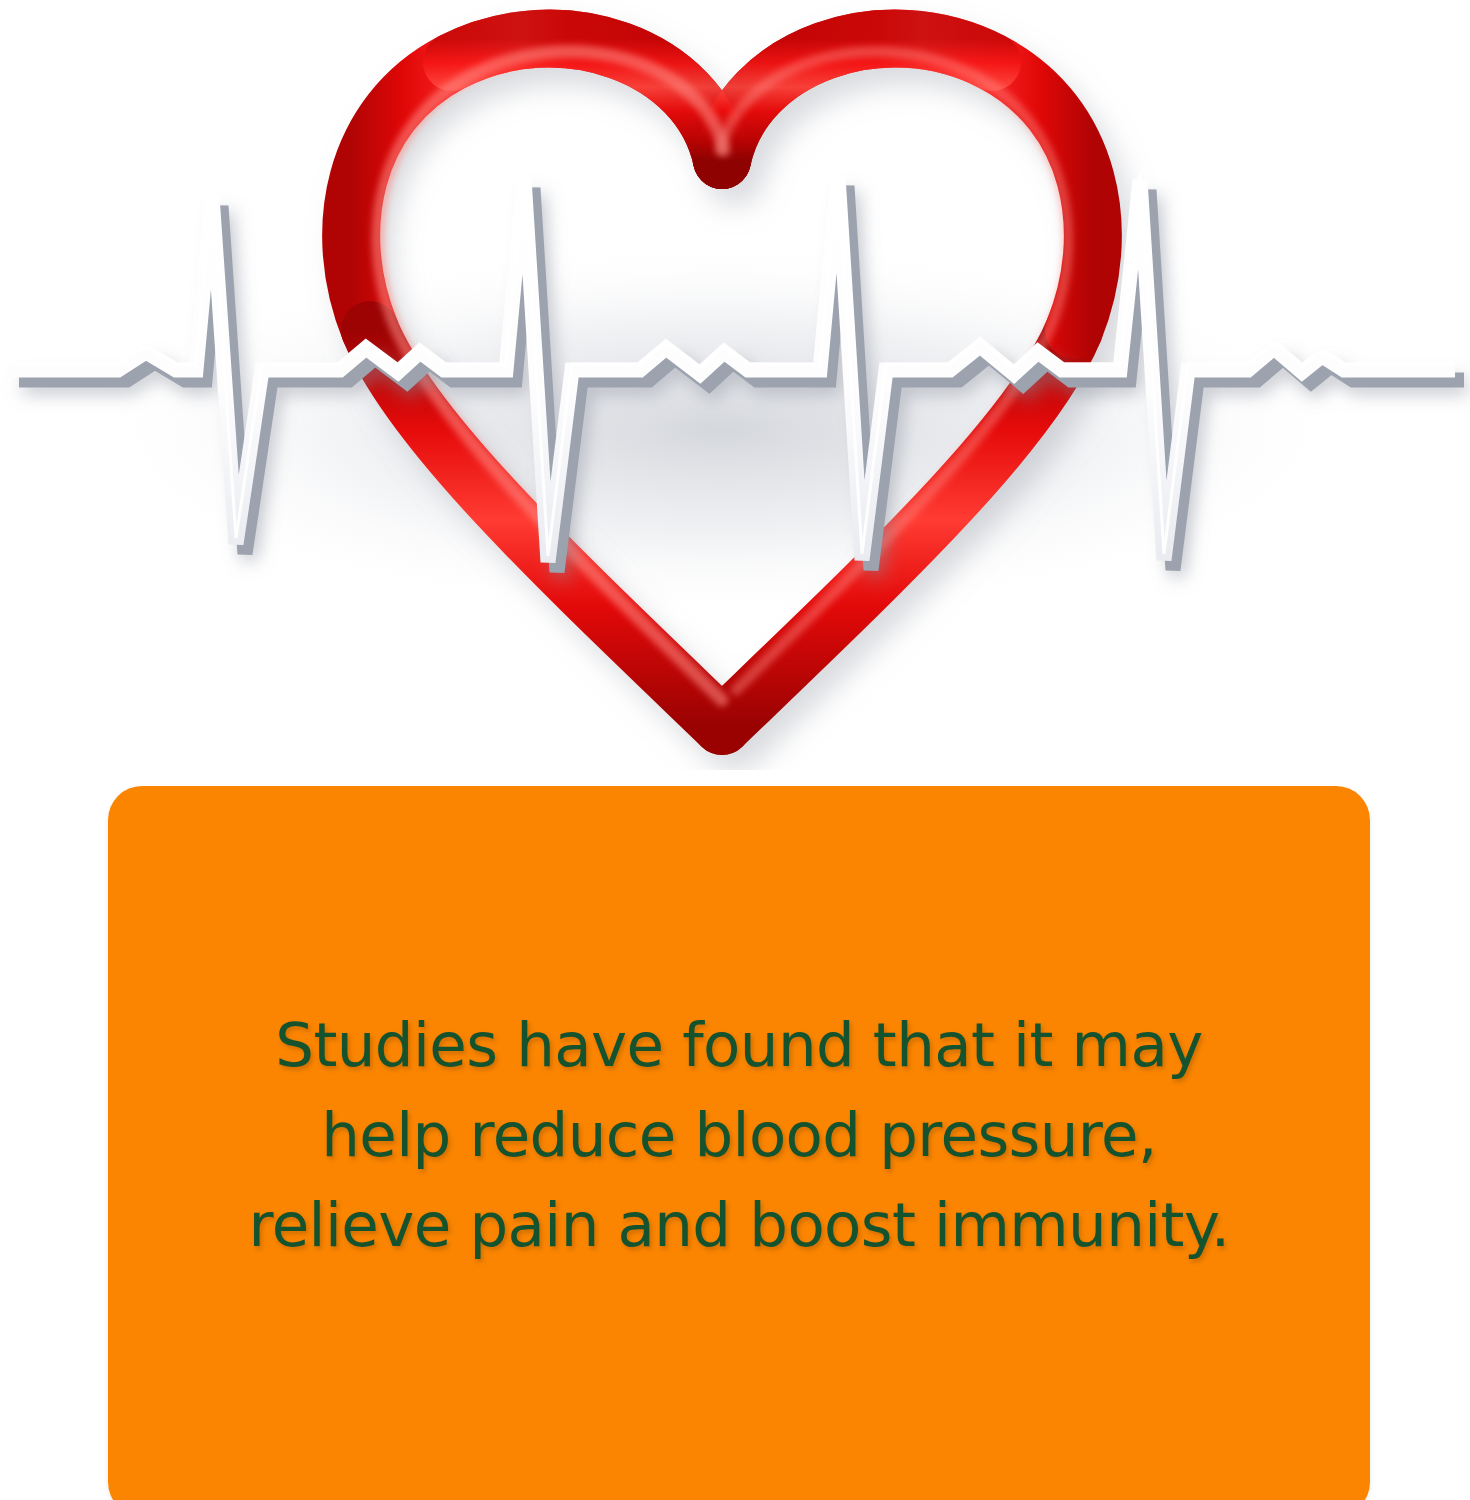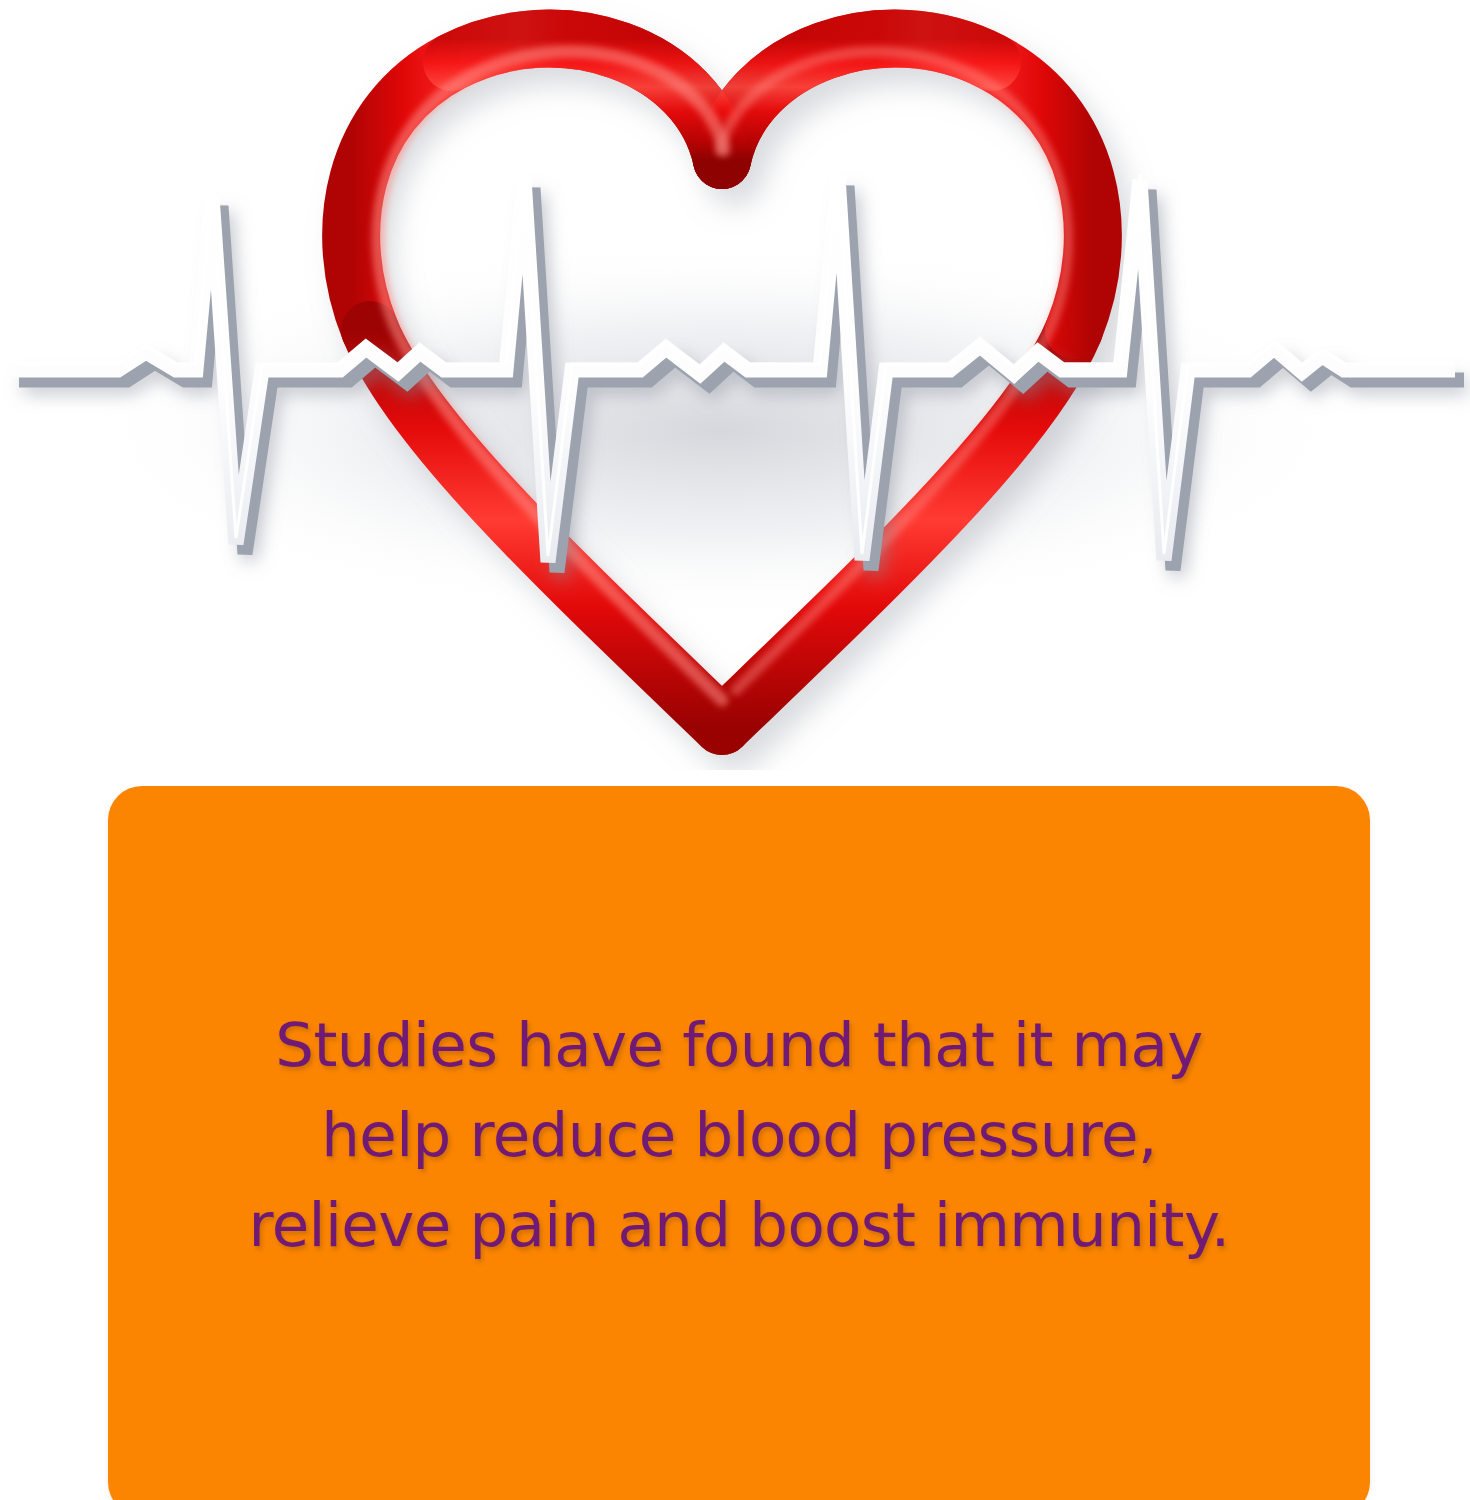--- a/index.html
+++ b/index.html
@@ -27,21 +27,21 @@
     background:#fb8500;
     border-radius:34px;
     box-shadow:0 2px 5px rgba(120,70,0,0.10);
     overflow:hidden;
   }
   #caption-text{
     position:absolute;
     left:0;right:0;
     top:214px;
     text-align:center;
-    color:#701a75;
+    color:#14532d;
     font-family:"DejaVu Sans", sans-serif;
     font-size:61px;
     font-weight:400;
     line-height:90px;
     letter-spacing:-0.6px;
     text-shadow:2px 3px 4px rgba(110,60,0,0.30);
     padding:0 46px;
     white-space:pre-line;
   }
 </style>

